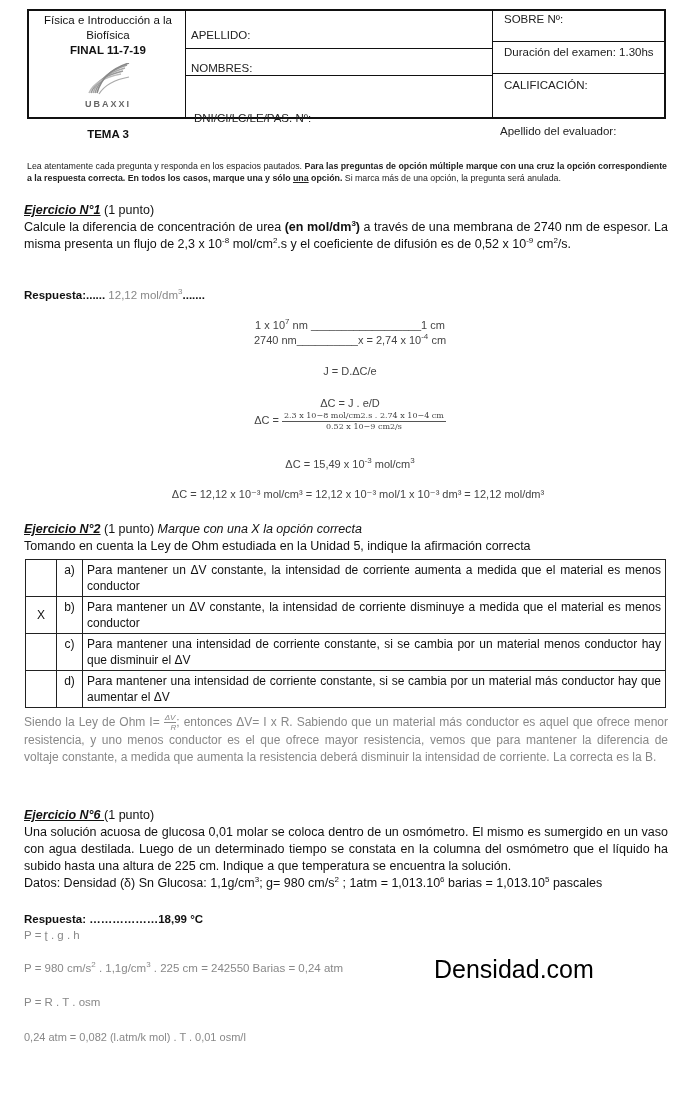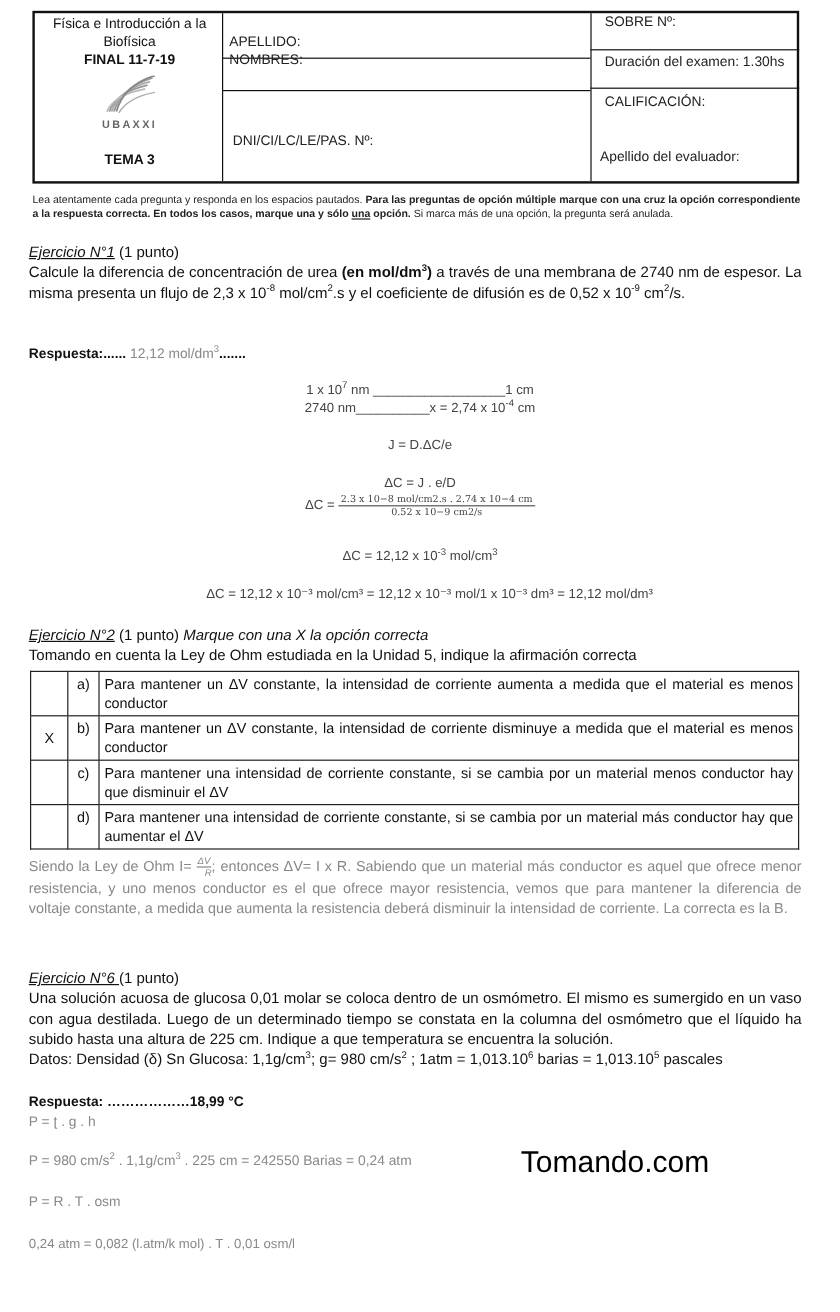--- a/index.html
+++ b/index.html
@@ -1,32 +1,32 @@
 <!DOCTYPE html>
 <html><head>
 <meta charset="utf-8">
 <style>
   * { box-sizing: border-box; margin: 0; padding: 0; }
   html, body { width: 700px; height: 1093px; background: #ffffff; overflow: hidden; }
   body { font-family: "Liberation Sans", "DejaVu Sans", sans-serif; color: #111; position: relative; font-size: 12.5px; }
   .abs { position: absolute; }
 
   
-  .header { position: absolute; left: 27px; top: 9px; width: 639px; height: 144px; border: 2px solid #111; }
+  .header { position: absolute; left: 27px; top: 9px; width: 639px; height: 110px; border: 2px solid #111; }
   .vline { position: absolute; top: 0; bottom: 0; width: 0; border-left: 1.5px solid #111; }
   .hline { position: absolute; height: 0; border-top: 1.5px solid #111; }
   .h-txt { position: absolute; font-size: 11.5px; color: #222; white-space: nowrap; }
   .left-cell { position: absolute; left: 0; top: 0; width: 158px; height: 100%; text-align: center; font-size: 11.5px; }
   .logo { position: absolute; left: 58px; top: 52px; width: 44px; height: 32px; }
   .logo-text { position: absolute; left: 0; width: 158px; top: 88px; text-align: center; font-size: 9px; letter-spacing: 2px; color: #666; font-weight: bold; }
 
   .instructions { position: absolute; left: 27px; top: 160px; width: 640px; font-size: 8.8px; line-height: 12px; color: #222; text-align: justify; }
 
   .sec-title { position: absolute; left: 24px; font-size: 12.5px; }
-  .sec-title .u { font-weight: normal; font-style: italic; text-decoration: underline; }
+  .sec-title .u { font-weight: bold; font-style: italic; text-decoration: underline; }
   .para { position: absolute; left: 24px; width: 644px; font-size: 12.5px; line-height: 17px; text-align: justify; color: #111; }
   .center { position: absolute; left: 0; width: 700px; text-align: center; font-size: 11px; color: #444; }
   .gray { color: #888; }
   sup { font-size: 8px; vertical-align: super; line-height: 0; }
 
   
   .opt-table { position: absolute; left: 25px; top: 559px; width: 641px; border-collapse: collapse; font-size: 12px; }
   .opt-table td { border: 1px solid #222; vertical-align: top; line-height: 16px; padding: 2px 4px; }
   .opt-table td.mark { width: 31px; text-align: center; vertical-align: middle; }
   .opt-table td.letter { width: 26px; text-align: center; }
@@ -63,21 +63,21 @@
     <div class="abs" style="left:0;width:158px;top:117px;font-weight:bold;font-size:11.5px;">TEMA 3</div>
   </div>
   <div class="vline" style="left:156px;"></div>
   <div class="vline" style="left:463px;"></div>
   <div class="hline" style="left:156px;width:307px;top:37px;"></div>
   <div class="hline" style="left:156px;width:307px;top:64px;"></div>
   <div class="hline" style="left:463px;width:174px;top:30px;"></div>
   <div class="hline" style="left:463px;width:174px;top:62px;"></div>
 
   <div class="h-txt" style="left:162px;top:18px;">APELLIDO:</div>
-  <div class="h-txt" style="left:162px;top:33px;">NOMBRES:</div>
+  <div class="h-txt" style="left:162px;top:51px;">NOMBRES:</div>
   <div class="h-txt" style="left:165px;top:101px;">DNI/CI/LC/LE/PAS. Nº:</div>
 
   <div class="h-txt" style="left:475px;top:2px;">SOBRE Nº:</div>
   <div class="h-txt" style="left:475px;top:35px;">Duración del examen: 1.30hs</div>
   <div class="h-txt" style="left:475px;top:68px;">CALIFICACIÓN:</div>
   <div class="h-txt" style="left:471px;top:114px;">Apellido del evaluador:</div>
 </div>
 
 <div class="instructions">
   <span>Lea atentamente cada pregunta y responda en los espacios pautados.  </span><b><span>Para las preguntas de opción múltiple marque con una cruz la opción correspondiente a la respuesta correcta.  En todos los casos, marque una y sólo </span><u>una</u><span> opción.</span></b><span>  Si marca más de una opción, la pregunta será anulada.</span>
@@ -93,21 +93,21 @@
   <b>Respuesta:......</b><span class="gray"><span> 12,12 mol/dm</span><sup>3</sup></span><b>.......</b>
 </div>
 
 <div class="center" style="top:319px;"><span>1 x 10</span><sup>7</sup><span> nm __________________1 cm</span></div>
 <div class="center" style="top:334px;"><span>2740 nm__________x = 2,74 x 10</span><sup>-4</sup><span> cm</span></div>
 <div class="center" style="top:365px;">J = D.ΔC/e</div>
 <div class="center" style="top:397px;">ΔC = J . e/D</div>
 <div class="center" style="top:411px;">
   <span>ΔC = </span><span class="calc-frac"><span class="num">2.3 x 10−8 mol/cm2.s . 2.74 x 10−4 cm</span><span class="den">0.52 x 10−9 cm2/s</span></span>
 </div>
-<div class="center" style="top:458px;"><span>ΔC = 12,12 x 10</span><sup>-3</sup><span> mol/cm</span><sup>3</sup></div>
+<div class="center" style="top:458px;"><span>ΔC = 15,49 x 10</span><sup>-3</sup><span> mol/cm</span><sup>3</sup></div>
 <div class="center" style="top:488px;padding-left:16px;">ΔC = 12,12 x 10⁻³ mol/cm³ = 12,12 x 10⁻³ mol/1 x 10⁻³ dm³ = 12,12 mol/dm³</div>
 
 <div class="sec-title" style="top:522px;">
   <span class="u">Ejercicio N°2</span><span> (1 punto) </span><i>Marque con una X la opción correcta</i>
 </div>
 <div class="para" style="top:538px;">Tomando en cuenta la Ley de Ohm estudiada en la Unidad 5, indique la afirmación correcta</div>
 
 <table class="opt-table">
   <tbody>
       <tr>
@@ -145,13 +145,13 @@
   <span>Datos: Densidad (δ) Sn Glucosa: 1,1g/cm</span><sup>3</sup><span>; g= 980 cm/s</span><sup>2</sup><span> ; 1atm = 1,013.10</span><sup>6</sup><span> barias =  1,013.10</span><sup>5</sup><span> pascales</span>
 </div>
 <div class="para" style="top:911px;font-size:11.5px;font-weight:bold;">Respuesta: ………………18,99 °C</div>
 <div class="para gray" style="top:927px;font-size:11.5px;">P = ʈ . g . h</div>
 <div class="para gray" style="top:960px;font-size:11.5px;">
   <span>P = 980 cm/s</span><sup>2</sup><span> . 1,1g/cm</span><sup>3</sup><span> . 225 cm = 242550 Barias = 0,24 atm</span>
 </div>
 <div class="para gray" style="top:994px;font-size:11.5px;">P = R . T . osm</div>
 <div class="para gray" style="top:1029px;font-size:11px;">0,24 atm  = 0,082 (l.atm/k mol) . T . 0,01 osm/l</div>
 
-<div class="watermark">Tomando.com</div>
+<div class="watermark">Densidad.com</div>
 
 </body></html>

